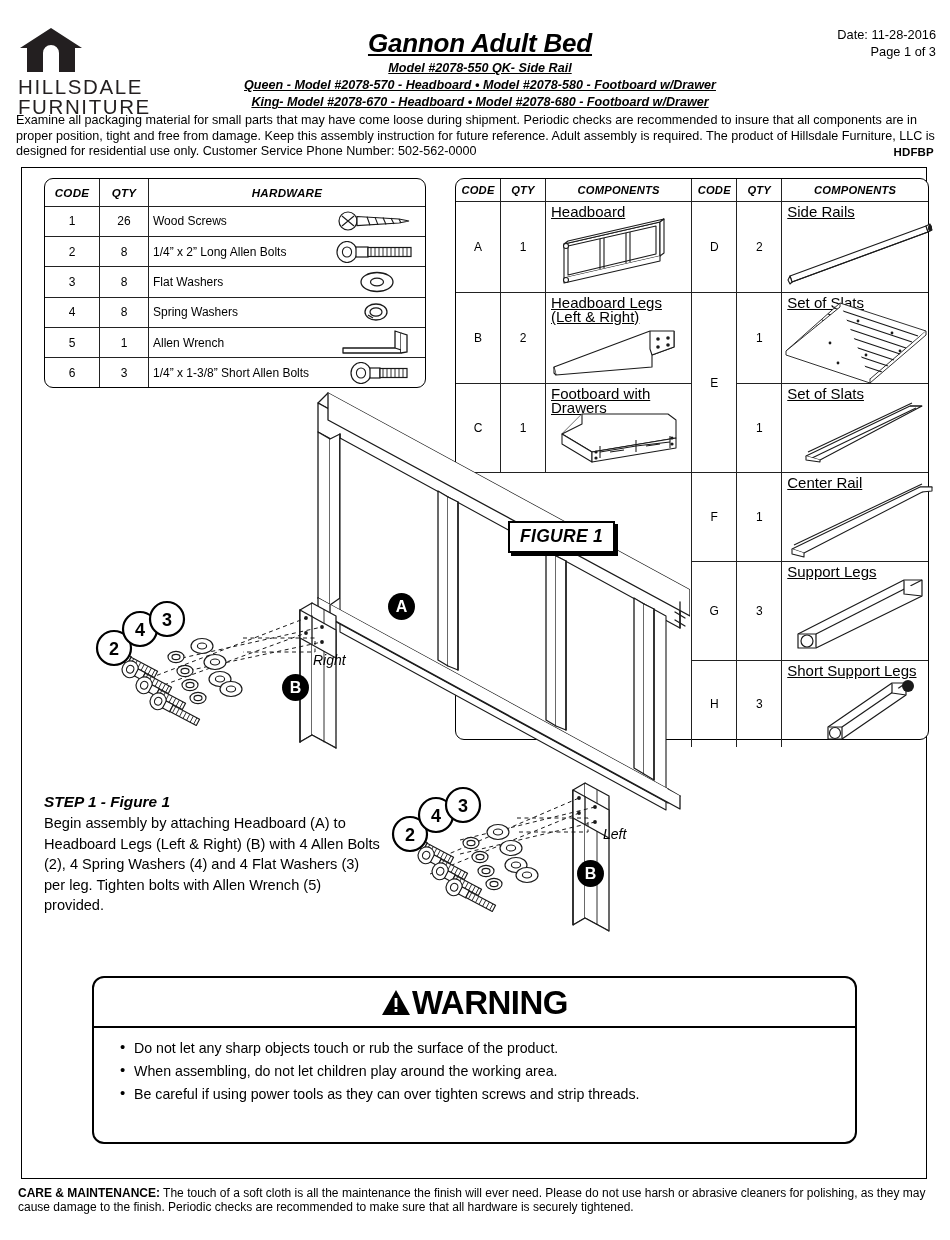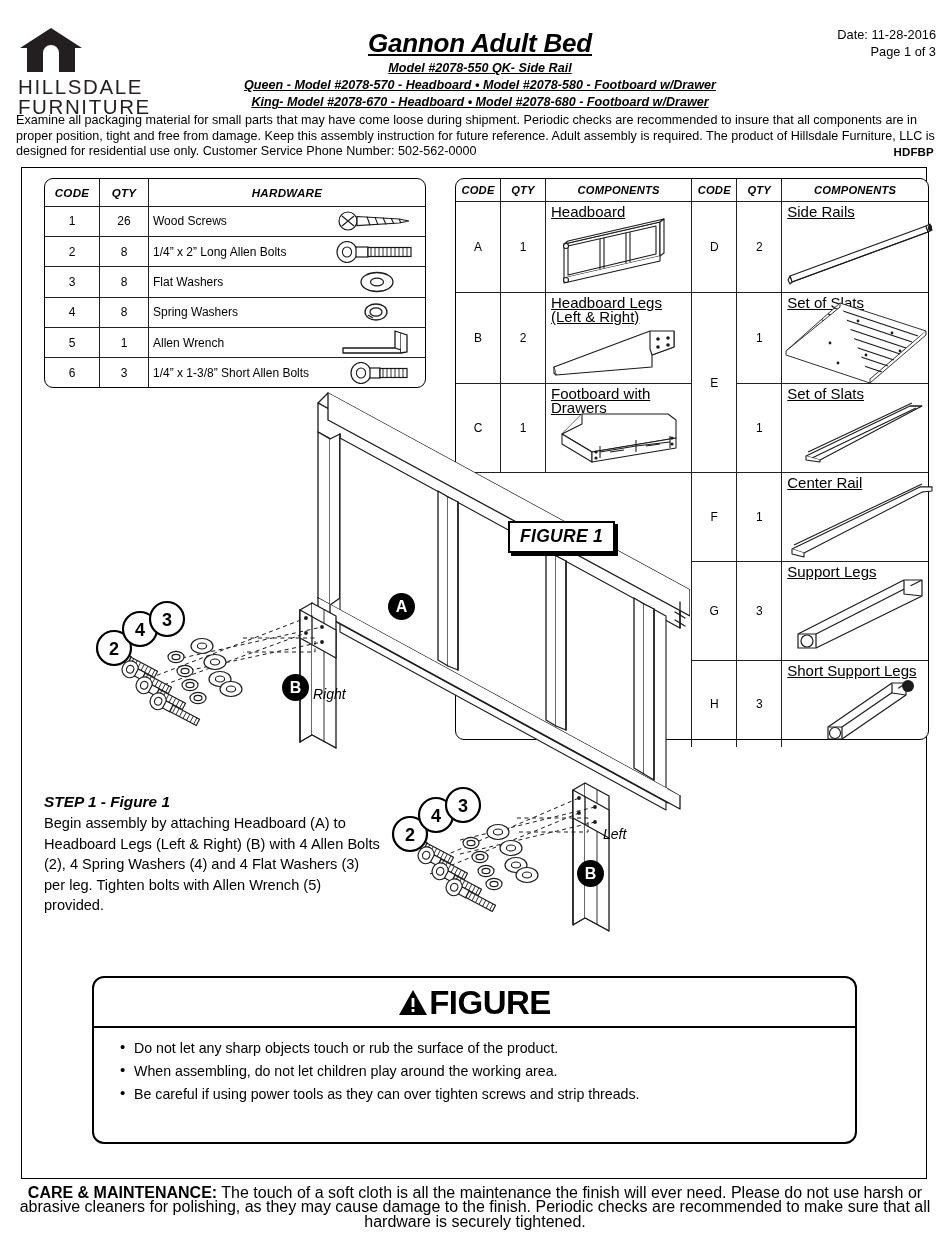--- a/index.html
+++ b/index.html
@@ -79,21 +79,21 @@
   #warnbox{left:92px;top:976px;width:765px;height:168px;
            border:2.2px solid #000;border-radius:12px;box-sizing:border-box;background:#fff;}
   #warnhead{height:48px;border-bottom:2.2px solid #000;display:flex;align-items:center;justify-content:center;}
   #warnhead .w{font-size:33px;font-weight:bold;letter-spacing:-0.5px;line-height:33px;
                font-family:"Liberation Sans","DejaVu Sans",sans-serif;}
   #warnlist{padding:9px 0 0 26px;}
   #warnlist .li{font-size:14.2px;line-height:22.8px;position:relative;padding-left:14px;}
   #warnlist .li:before{content:"\2022";position:absolute;left:0;top:-1px;font-size:15px;}
 
   
-  #footer{left:18px;top:1186px;width:914px;font-size:16px;line-height:14.4px;text-align:center;}
+  #footer{left:18px;top:1186px;width:914px;font-size:12px;line-height:14.4px;}
   #footer b{font-weight:bold;}
 
   svg{display:block;}
 </style>
 </head>
 <body>
 
 <div class="pg" id="header">
 
   <div id="logo">
@@ -675,41 +675,41 @@
         <circle cx="433" cy="415" r="17" fill="#fff" stroke="#000" stroke-width="2.2"></circle>
         <text x="433" y="422" font-family="Liberation Sans, sans-serif" font-size="18" font-weight="bold" text-anchor="middle" fill="#000">3</text>
       </g>
     </g>
   </svg>
 
   <div class="callout" style="left:358px;top:203px;">A</div>
   <div class="callout" style="left:252px;top:284px;">B</div>
   <div class="callout" style="left:547px;top:470px;">B</div>
 
-  <div class="sidelbl" style="left:283px;top:262px;margin-top:34px;">Right</div>
+  <div class="sidelbl" style="left:283px;top:262px;">Right</div>
   <div class="sidelbl" style="left:573px;top:436px;">Left</div>
 </div>
 
 <div class="pg" id="figlabel">FIGURE 1</div>
 
 <div class="pg" id="steptext">
   <div class="h">STEP 1 - Figure 1</div>
   <div class="b">Begin assembly by attaching Headboard (A) to Headboard Legs (Left &amp; Right) (B) with 4 Allen Bolts (2), 4 Spring Washers (4) and 4 Flat Washers (3) per leg. Tighten bolts with Allen Wrench (5) provided.</div>
 </div>
 
 <div class="pg" id="warnbox">
   <div id="warnhead">
     <span style="margin-right:1px;display:inline-block;">
       <svg width="30" height="27" viewBox="0 0 30 27">
         <path d="M15 1 L29 26 L1 26 Z" fill="#000"></path>
         <rect x="13.6" y="9" width="2.8" height="9" fill="#fff"></rect>
         <rect x="13.6" y="20" width="2.8" height="3" fill="#fff"></rect>
       </svg>
     </span>
-    <span class="w">FIGURE</span>
+    <span class="w">WARNING</span>
   </div>
   <div id="warnlist">
     <div class="li">Do not let any sharp objects touch or rub the surface of the product.</div>
     <div class="li">When assembling, do not let children play around the working area.</div>
     <div class="li">Be careful if using power tools as they can over tighten screws and strip threads.</div>
   </div>
 </div>
 
 <div class="pg" id="footer">
   <b>CARE &amp; MAINTENANCE:</b><span> The touch of a soft cloth is all the maintenance the finish will ever need. Please do not use harsh or abrasive cleaners for polishing, as they may cause damage to the finish. Periodic checks are recommended to make sure that all hardware is securely tightened.</span>

